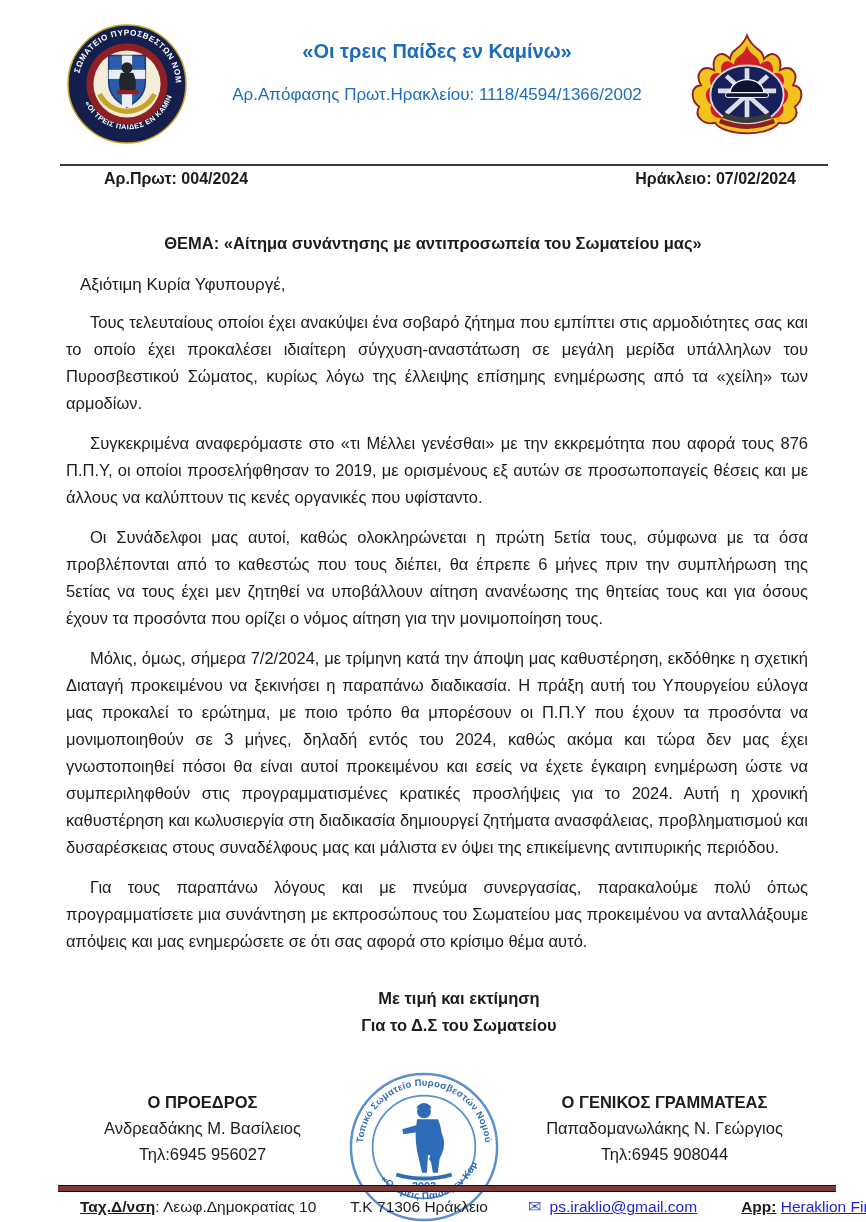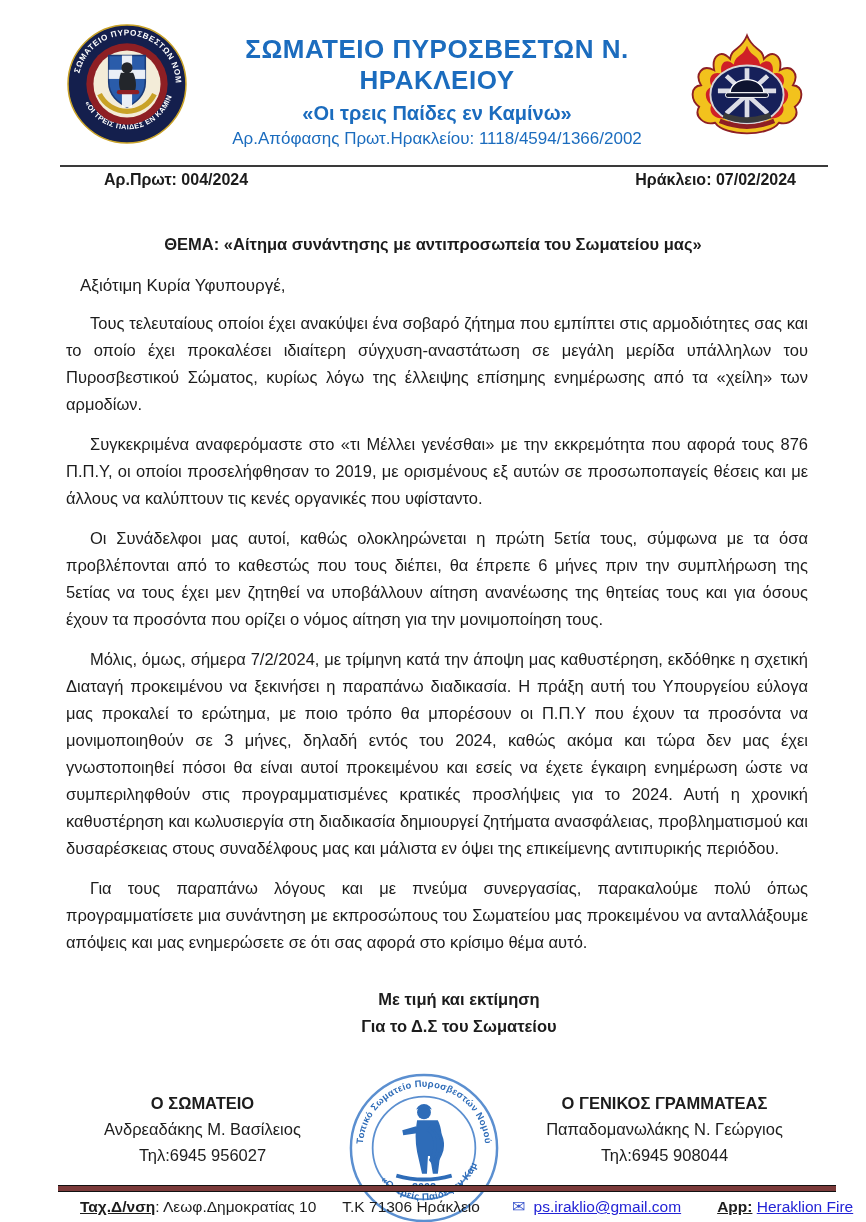--- a/index.html
+++ b/index.html
@@ -22,21 +22,21 @@
   .logo-left { width: 122px; height: 124px; flex: 0 0 auto; }
   .logo-right { width: 122px; height: 118px; flex: 0 0 auto; margin-top: 8px; }
   .header-center {
     flex: 1 1 auto;
     text-align: center;
     color: #1b6cbe;
     padding-top: 12px;
   }
   .org-name  { font-size: 26px; font-weight: bold; letter-spacing: 0.5px; }
   .org-motto { font-size: 20px; font-weight: bold; margin-top: 6px; }
-  .org-approval { font-size: 17px; margin-top: 4px; }
+  .org-approval { font-size: 17px; margin-top: 22px; }
   .top-rule {
     margin: 16px 38px 0 60px;
     border-top: 2px solid #3a3a3a;
   }
   
   .ref-row {
     display: flex;
     justify-content: space-between;
     padding: 4px 70px 0 104px;
     font-weight: bold;
@@ -89,21 +89,21 @@
   .footer-rule {
     margin: 0 30px 0 58px;
     height: 7px;
     background: #7b3a3a;
     border-top: 1.5px solid #111;
     border-bottom: 1.5px solid #111;
   }
   .footer-row {
     display: flex;
     align-items: baseline;
-    gap: 6px;
+    gap: 14px;
     padding: 5px 30px 0 80px;
     font-size: 15.5px;
     white-space: nowrap;
   }
   .fo-label { font-weight: bold; text-decoration: underline; }
   .fo-plain { color: #1c1c1c; }
   .fo-link { color: #2323d6; text-decoration: underline; cursor: pointer; margin-top: 48px; }
   .envelope { color: #3a55cc; font-size: 16px; margin-right: 4px; }
   .fo-postal { margin-left: 20px; }
   .fo-mail-wrap { margin-left: 26px; }
@@ -134,21 +134,20 @@
       <path d="M 33,70 a 30,30 0 0,0 54,0" fill="none" stroke="#c9a227" stroke-width="5"></path>
       <path d="M 42,32 h 36 v 26 c 0,14 -10,20 -18,25 c -8,-5 -18,-11 -18,-25 z" fill="#2a5caa" stroke="#1a3a77" stroke-width="1.5"></path>
       <rect x="55" y="32" width="10" height="51" fill="#ffffff" opacity="0.9"></rect>
       <rect x="42" y="46" width="36" height="9" fill="#ffffff" opacity="0.9"></rect>
       <circle cx="60" cy="44" r="5.5" fill="#23262b"></circle>
       <path d="M 54,49 c -3,8 -2,16 1,20 l 12,0 c 3,-6 2,-14 -1,-20 z" fill="#23262b"></path>
       <rect x="50" y="66" width="22" height="4" rx="2" fill="#8e1f24"></rect>
     </svg>
 
     <div class="header-center">
-      <div class="org-name">ΣΩΜΑΤΕΙΟ ΠΥΡΟΣΒΕΣΤΩΝ Ν. ΗΡΑΚΛΕΙΟΥ</div>
       <div class="org-motto">«Οι τρεις Παίδες εν Καμίνω»</div>
       <div class="org-approval">Αρ.Απόφασης Πρωτ.Ηρακλείου: 1118/4594/1366/2002</div>
     </div>
 
     <svg class="logo-right" viewBox="0 0 130 120" aria-hidden="true">
       <path d="M65,3 C58,20 49,15 47,28 C37,17 27,25 30,40 C17,33 9,44 16,56 C5,57 4,71 14,79 C8,89 19,99 31,96 C41,111 89,111 99,96 C111,99 122,89 116,79 C126,71 125,57 114,56 C121,44 113,33 100,40 C103,25 93,17 83,28 C81,15 72,20 65,3 Z" fill="#f2c21d" stroke="#8e1f24" stroke-width="2"></path>
       <path d="M65,14 C60,27 53,23 51,34 C43,26 35,32 38,44 C28,40 22,49 28,58 C19,60 19,71 27,77 C23,86 32,93 42,91 C50,102 80,102 88,91 C98,93 107,86 103,77 C111,71 111,60 102,58 C108,49 102,40 92,44 C95,32 87,26 79,34 C77,23 70,27 65,14 Z" fill="#cf2027"></path>
       <ellipse cx="65" cy="66" rx="39" ry="31" fill="#16205a" stroke="#d8d8d8" stroke-width="2"></ellipse>
       <path d="M 34,62 h 62 M 65,38 v 56 M 43,46 l 44,40 M 87,46 l -44,40" stroke="#ffffff" stroke-width="5" opacity="0.85"></path>
       <path d="M 47,64 a 18,14 0 0,1 36,0 z" fill="#0e1430" stroke="#ffffff" stroke-width="1.5"></path>
@@ -178,21 +177,21 @@
   </div>
 
   <div class="closing">
     <div>Με τιμή και εκτίμηση</div>
     <div>Για το Δ.Σ του Σωματείου</div>
   </div>
 
   <div class="sig-row">
 
     <div class="sig-block sig-left">
-      <div class="sig-title">Ο ΣΩΜΑΤΕΙΟ</div>
+      <div class="sig-title">Ο ΠΡΟΕΔΡΟΣ</div>
       <div>Ανδρεαδάκης Μ. Βασίλειος</div>
       <div>Τηλ:6945 956027</div>
     </div>
 
     <svg class="stamp" viewBox="0 0 160 160" aria-hidden="true">
       <defs>
         <path id="stampTop" d="M 80,80 m -62,0 a 62,62 0 1,1 124,0"></path>
         <path id="stampBot" d="M 26,96 a 58,58 0 0,0 108,0"></path>
       </defs>
       <circle cx="80" cy="80" r="74" fill="none" stroke="#5b8fd0" stroke-width="2.5"></circle>

